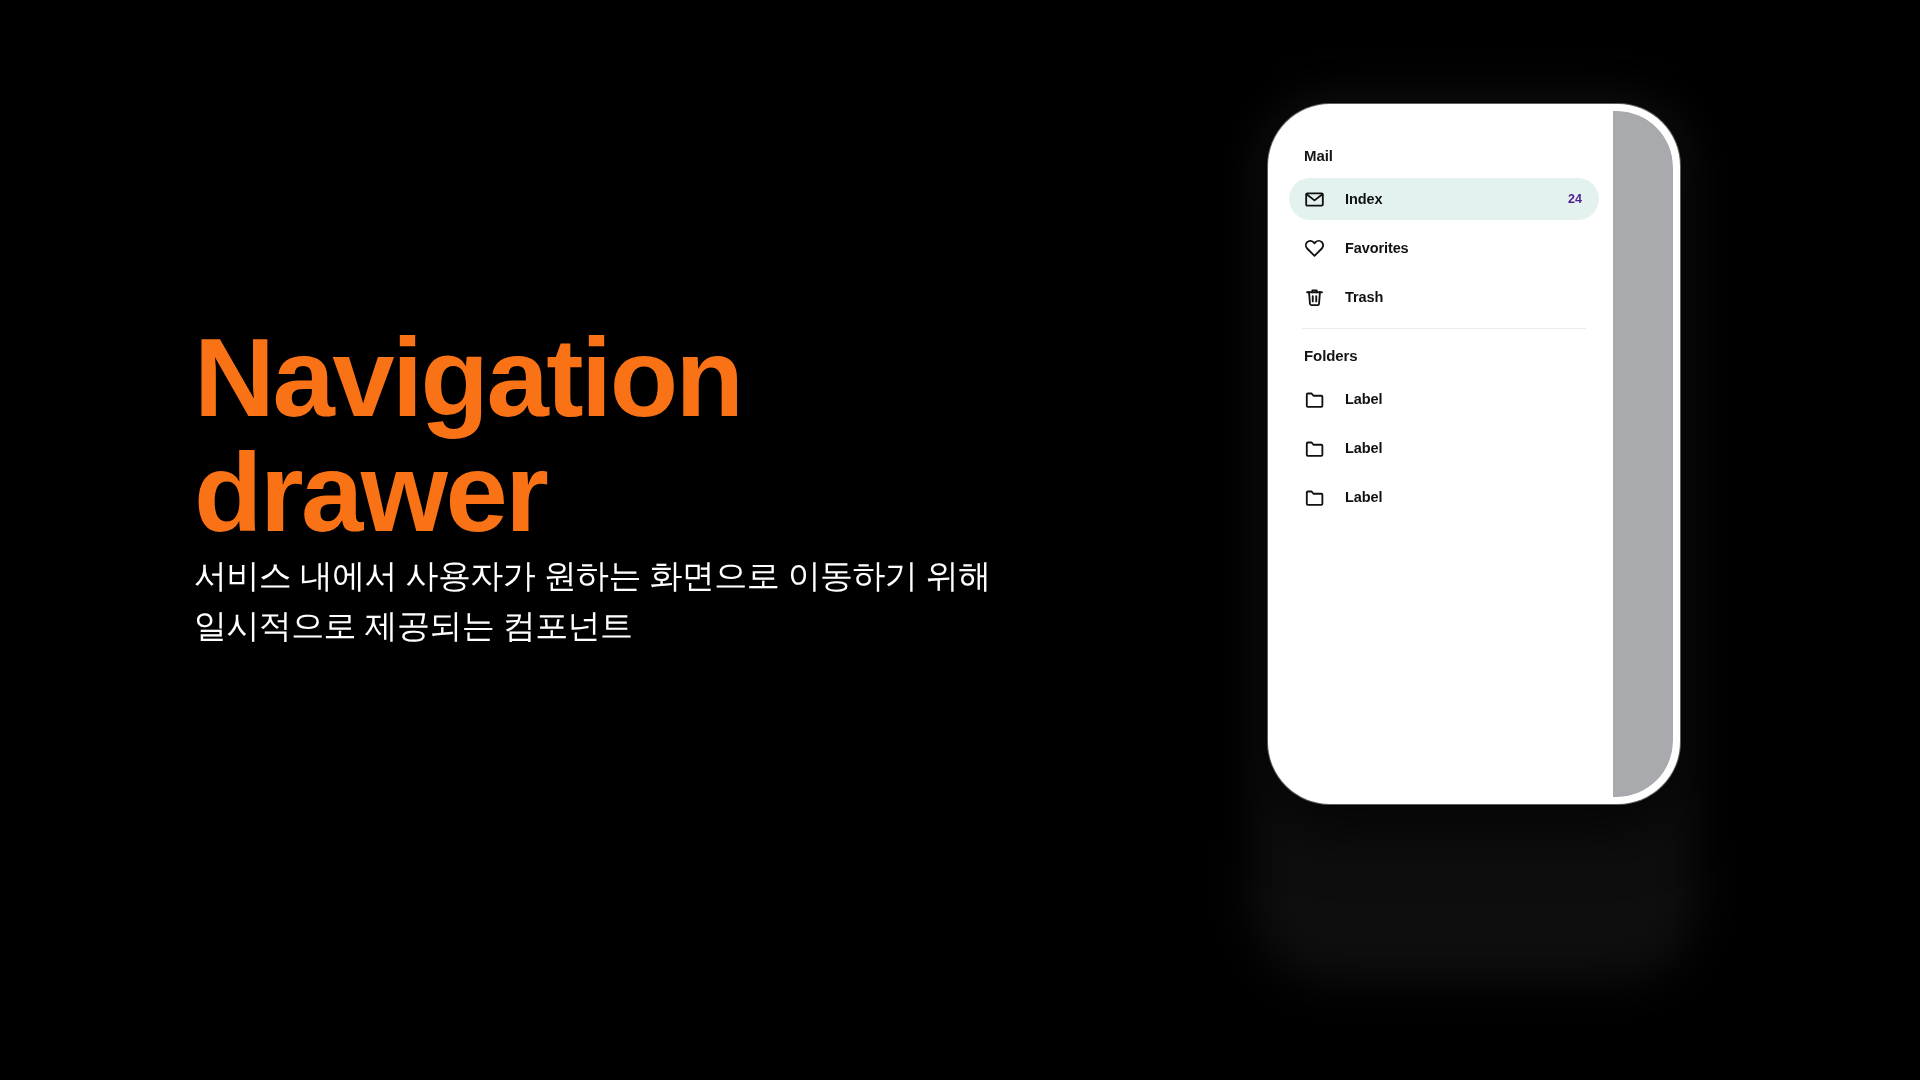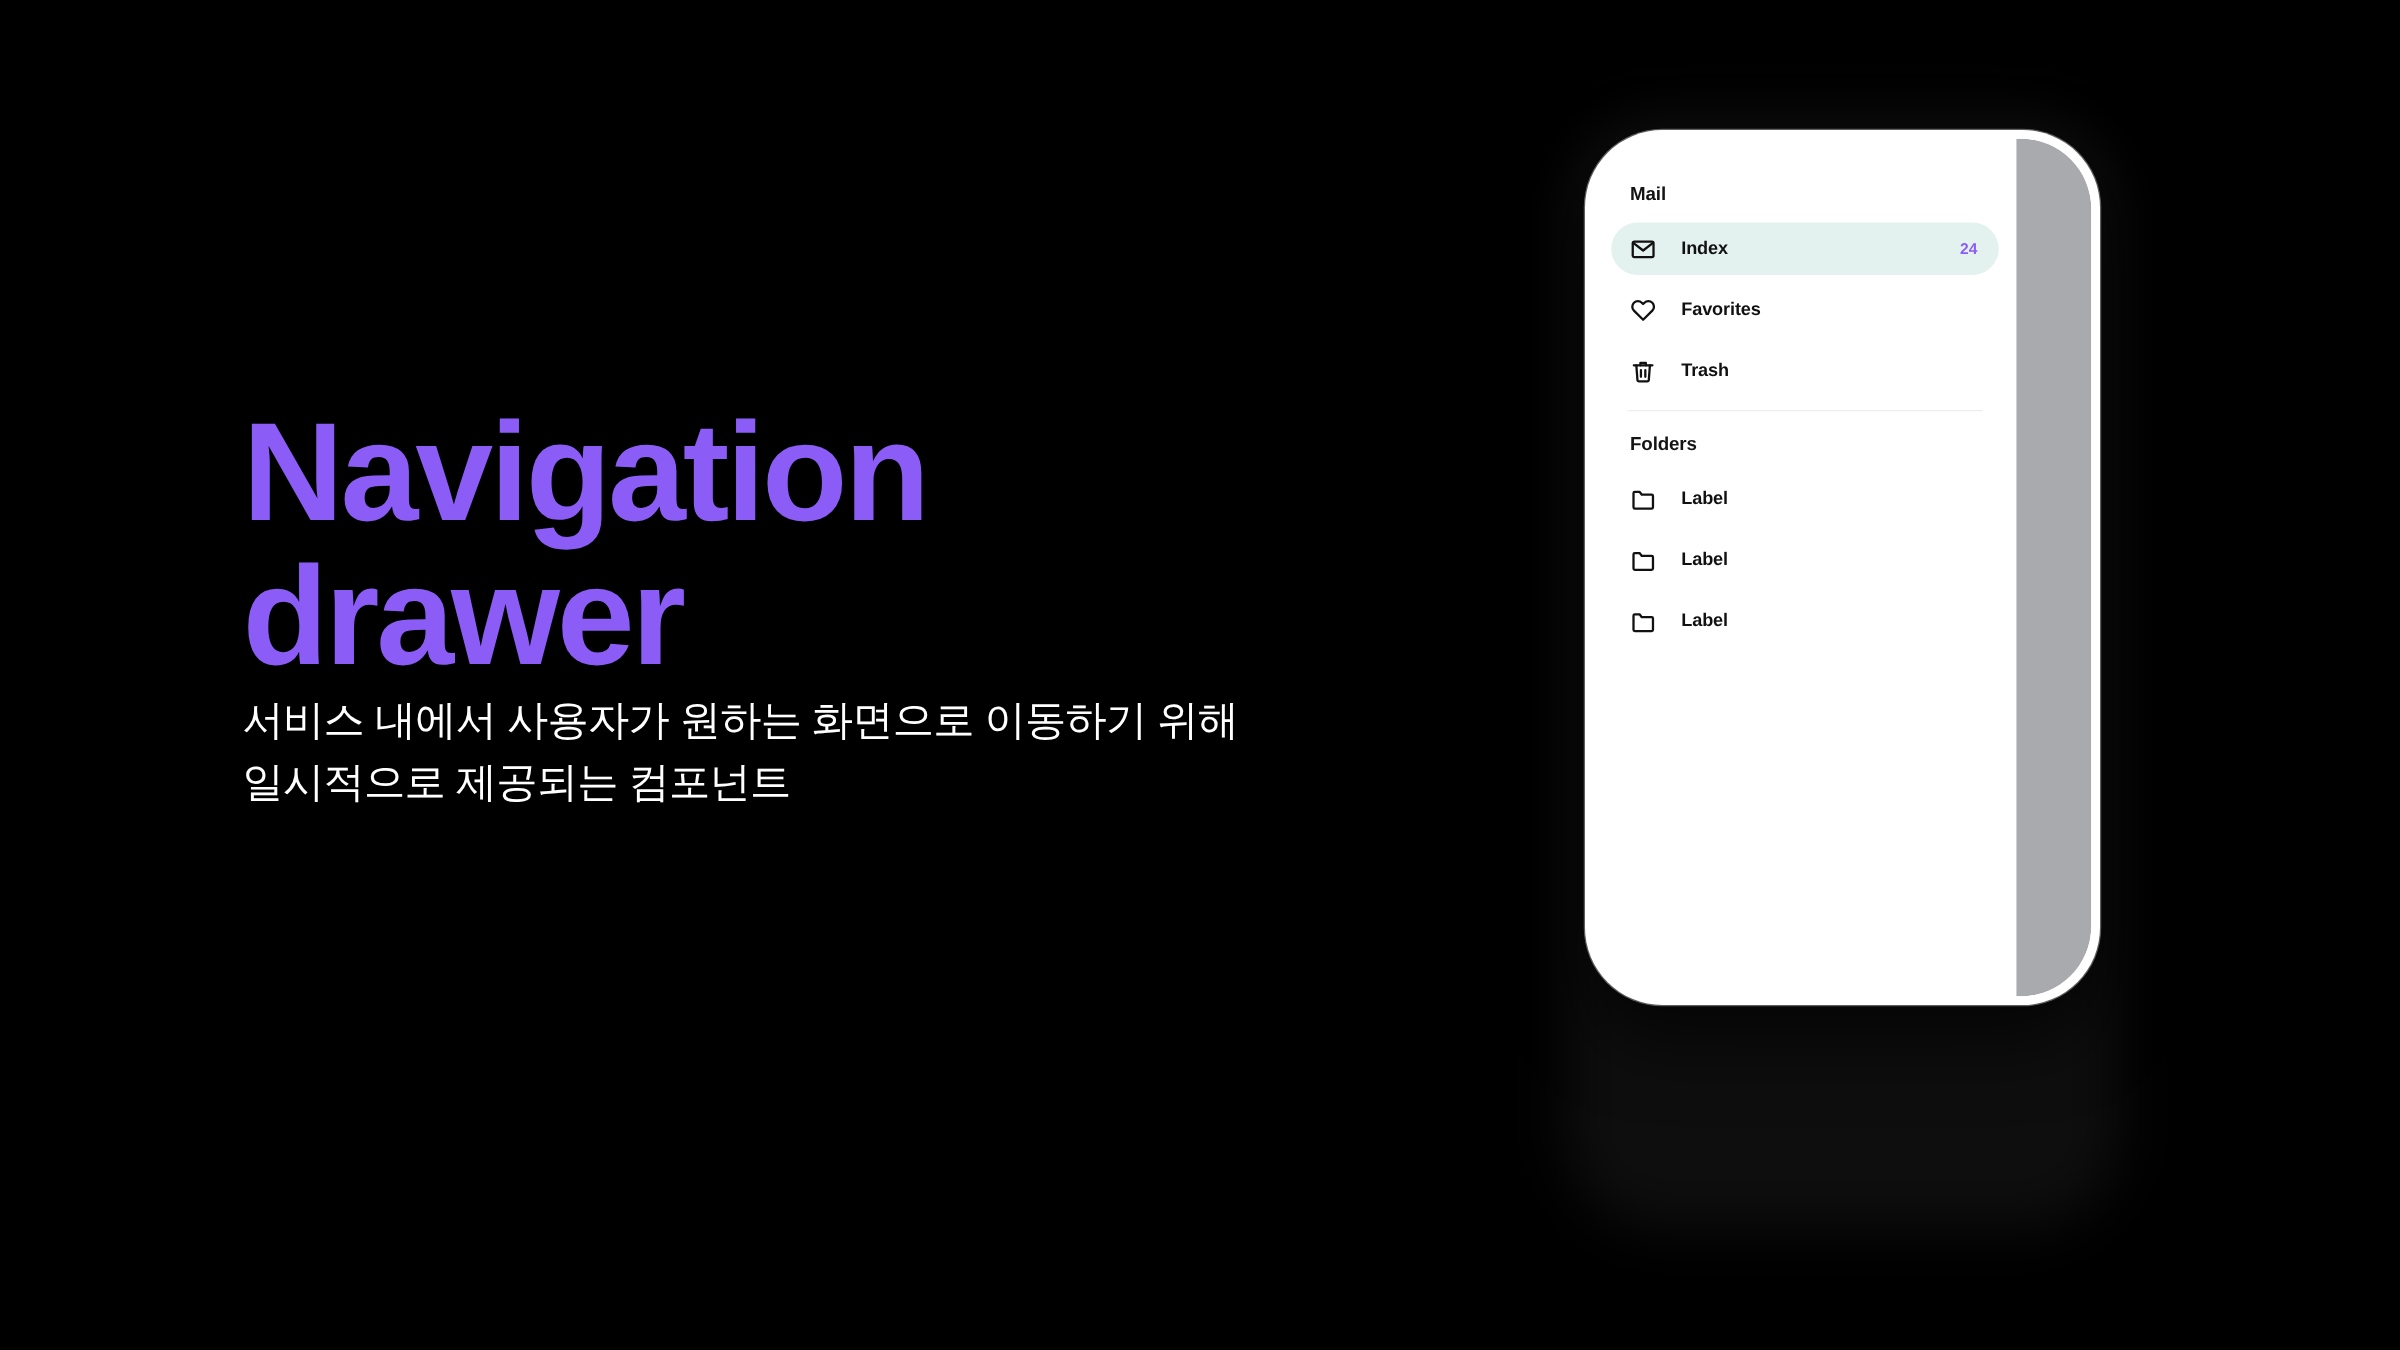--- a/index.html
+++ b/index.html
@@ -17,21 +17,21 @@
 
   
   .copy {
     position:absolute;
     left:194px;
     top:320px;
     width:880px;
   }
 
   .headline {
-    color:#8b5cf6;
+    color:#f97316;
     font-size:112px;
     line-height:1.03;
     font-weight:700;
     letter-spacing:-2.5px;
     white-space:pre-line;
   }
 
   .subcopy {
     color:#ffffff;
     font-size:33px;
@@ -142,21 +142,21 @@
     font-size:14.5px;
     font-weight:700;
     color:#111111;
     letter-spacing:-0.1px;
     flex:1 1 auto;
   }
 
   .nav-badge {
     font-size:12.5px;
     font-weight:700;
-    color:#8b5cf6;
+    color:#4c1d95;
     letter-spacing:0px;
     padding-right:2px;
   }
 </style>
 </head>
 <body>
 
 <div class="copy">
   <h1 class="headline">Navigation
 drawer</h1>

